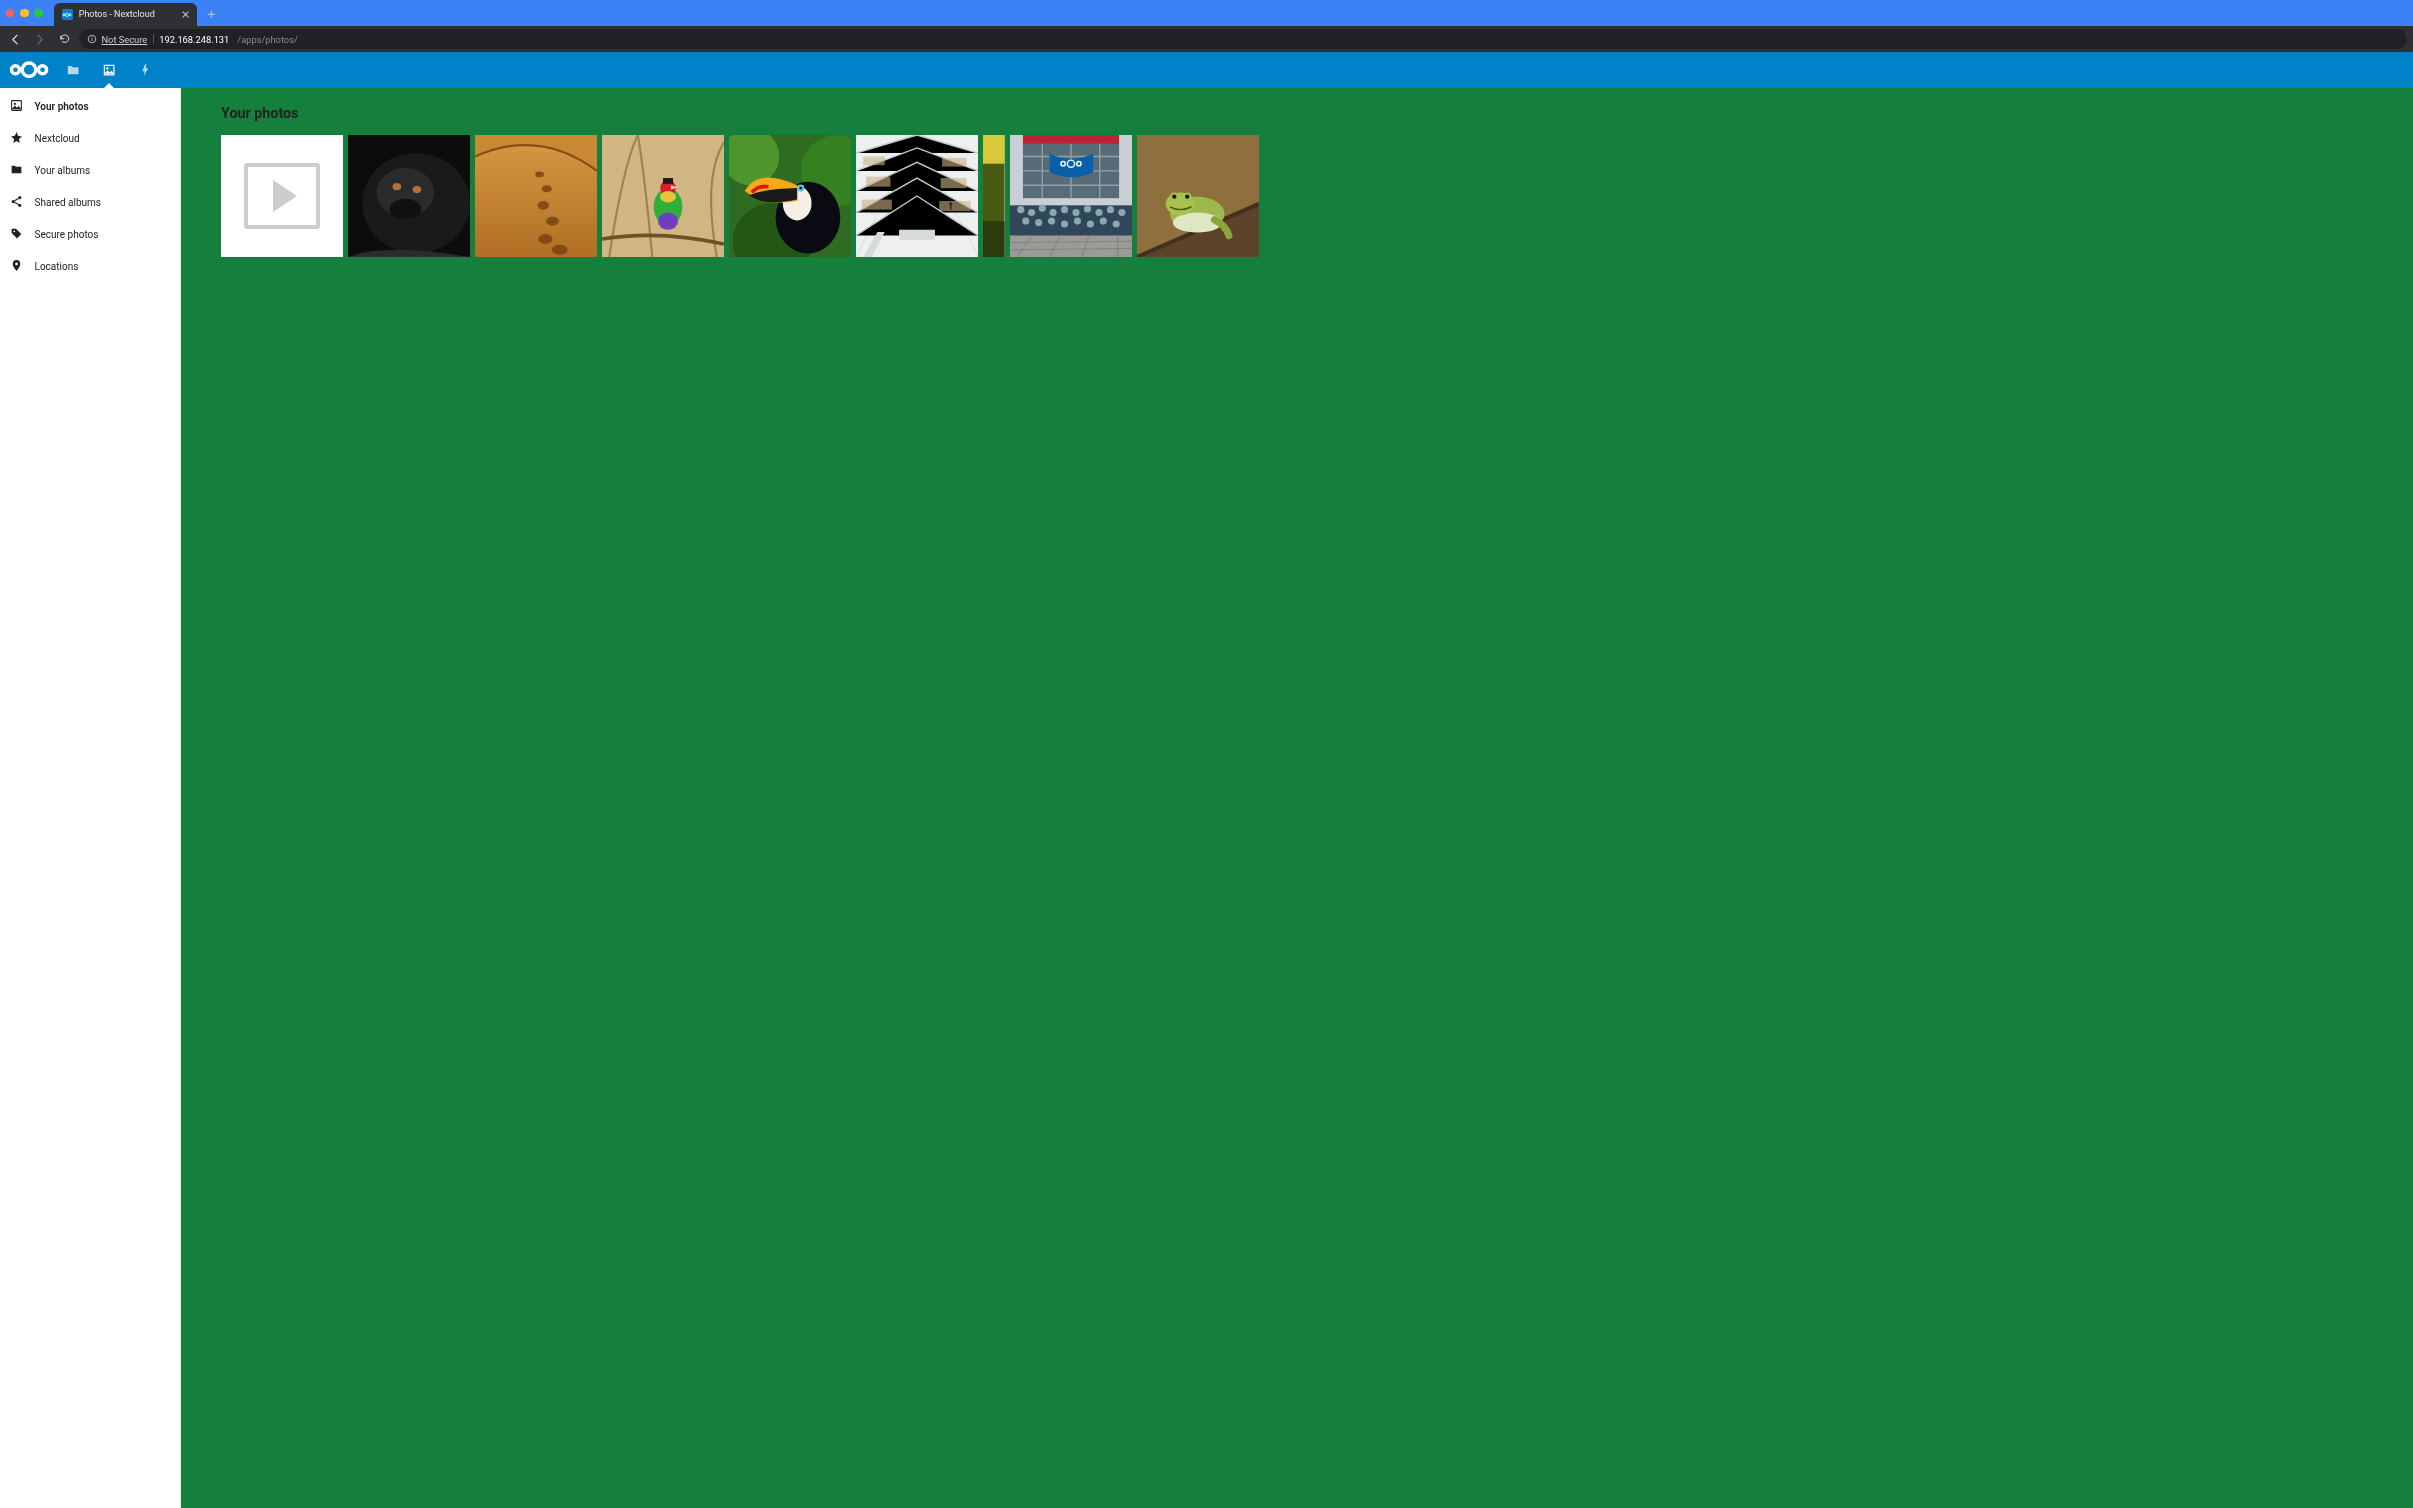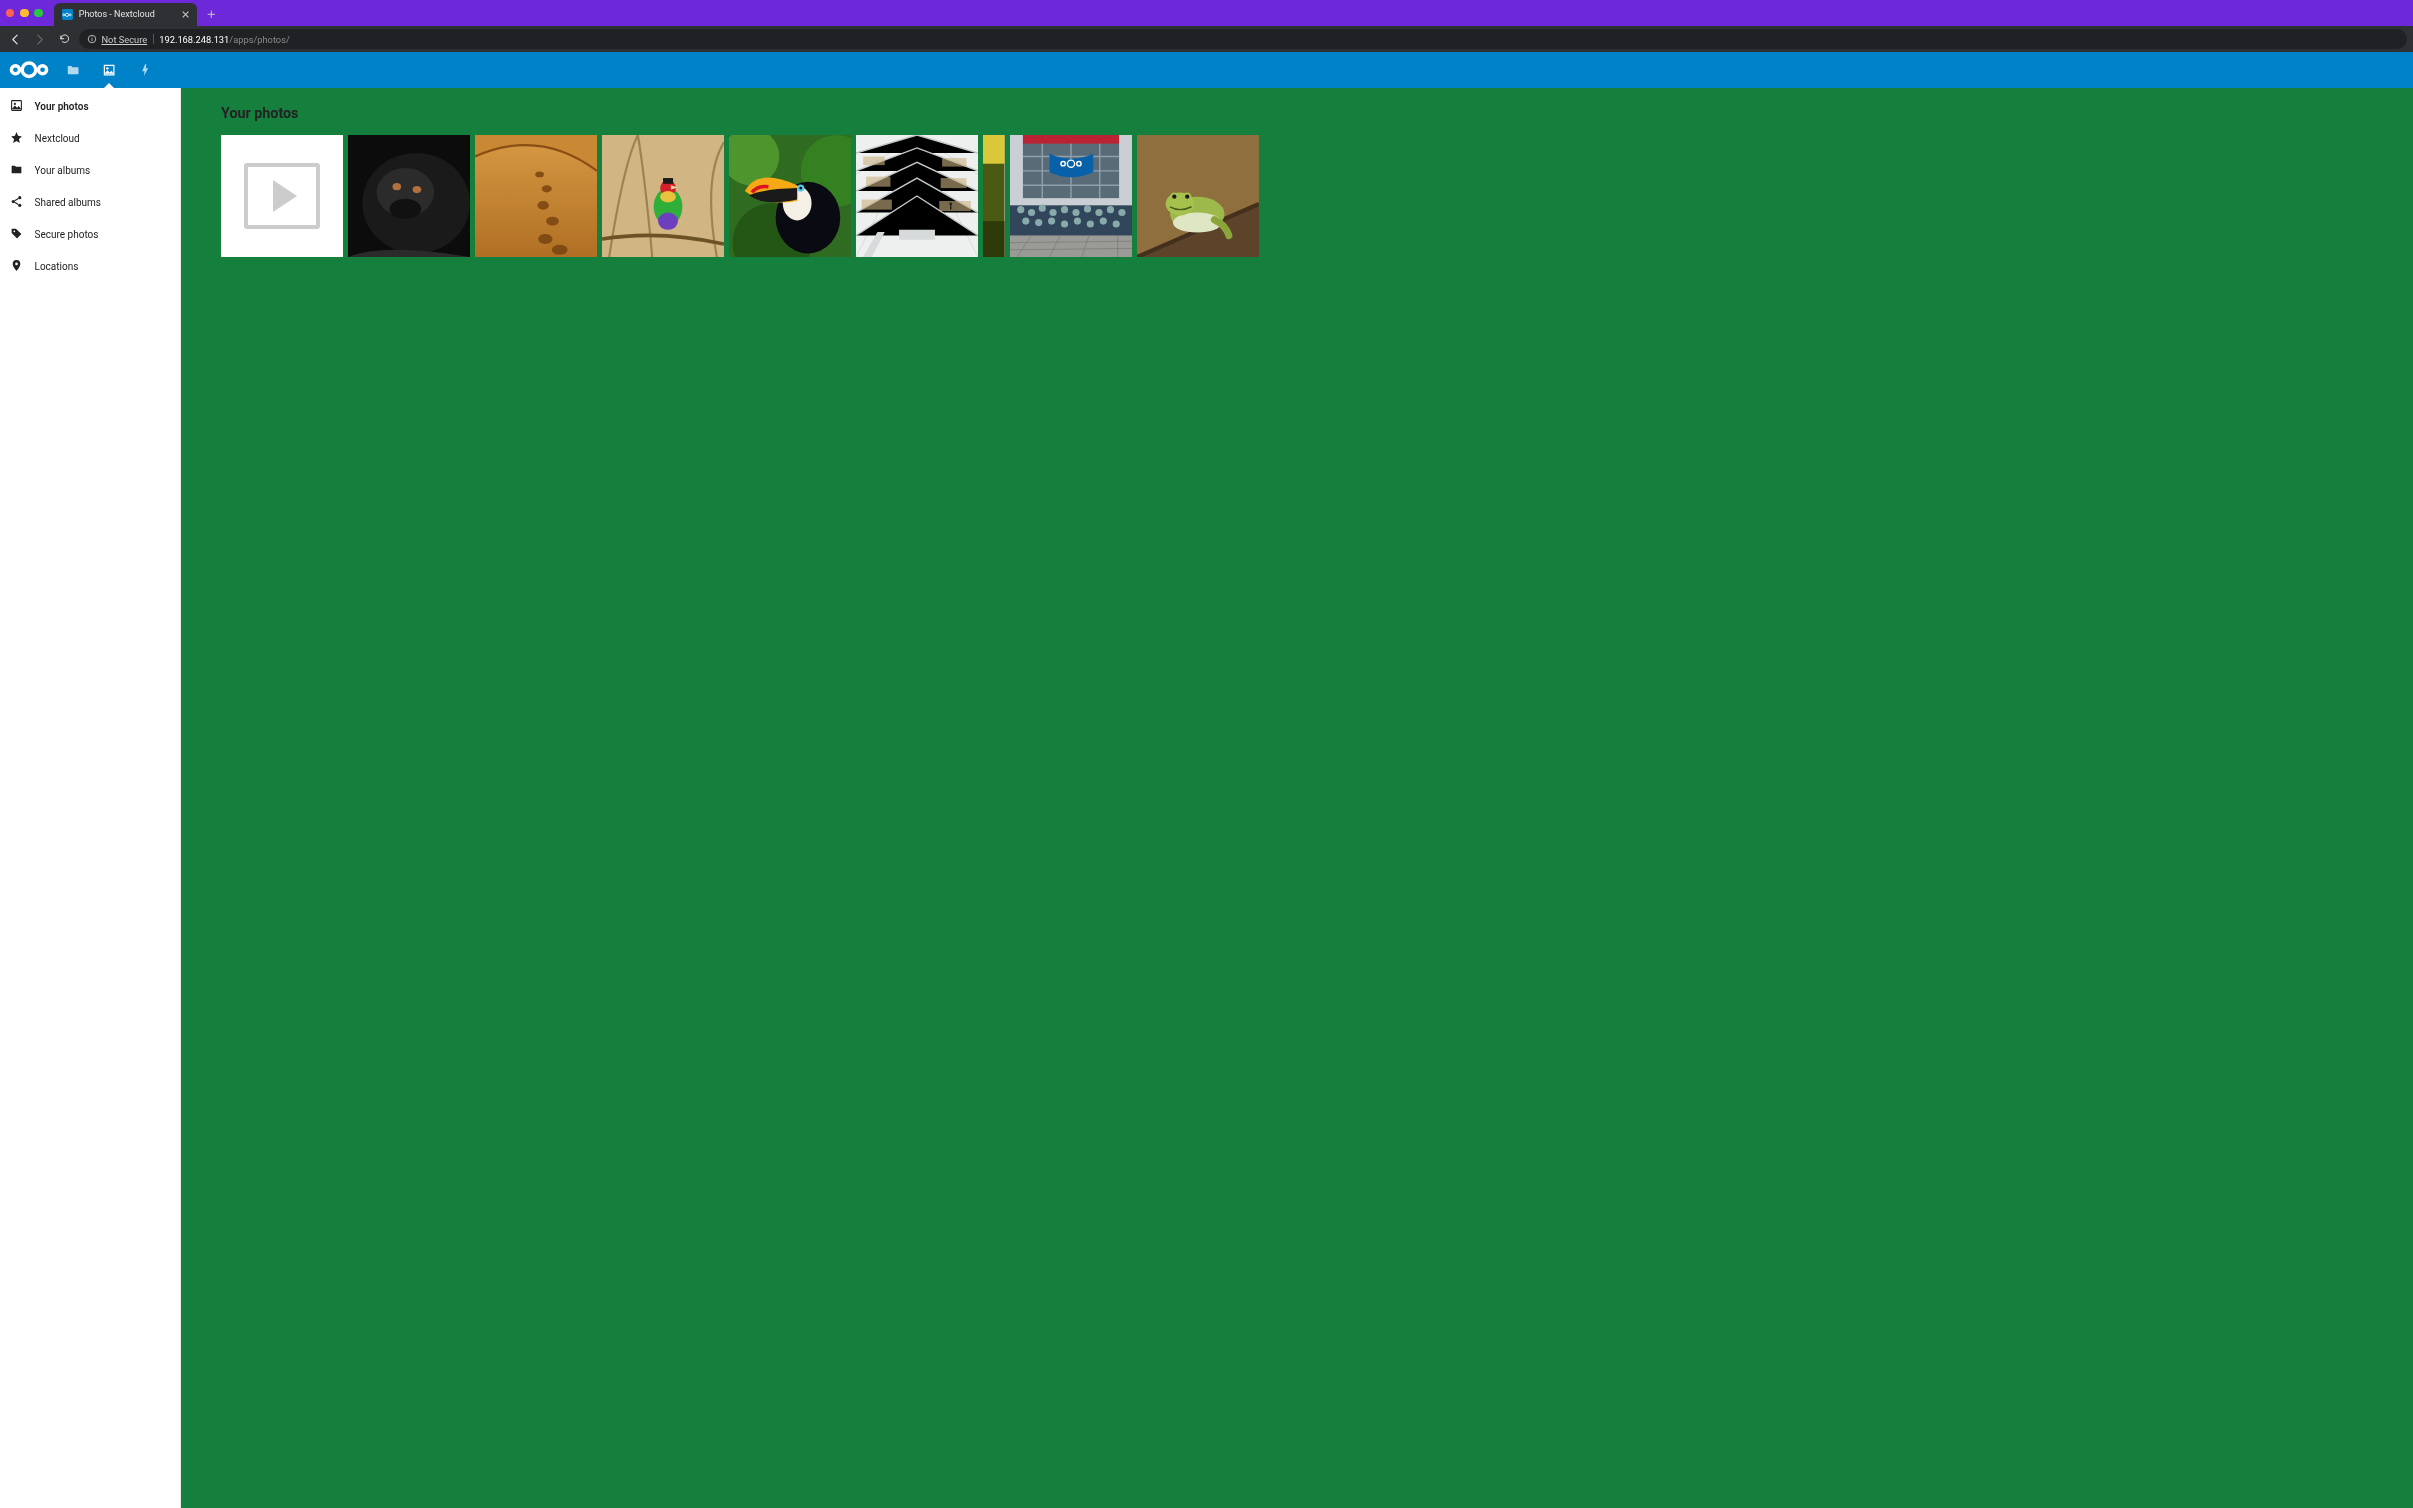--- a/index.html
+++ b/index.html
@@ -1,39 +1,39 @@
 <!DOCTYPE html>
 <html style="font-size:11.5px"><head>
 <meta charset="utf-8">
 <style>
   * { margin: 0; padding: 0; box-sizing: border-box; }
   html, body { width: 100%; height: 100%; font-family: -apple-system, BlinkMacSystemFont, "Segoe UI", Roboto, sans-serif; overflow: hidden; background:#000; }
 
   
   .browser-chrome { background:#2a2a2d; display:flex; flex-direction:column; }
-  .tab-bar { height:26px; background:#6d28d9; display:flex; align-items:center; padding-left:5.7px; }
+  .tab-bar { height:26px; background:#3b82f6; display:flex; align-items:center; padding-left:5.7px; }
   .traffic-lights { display:flex; gap:5.7px; margin-right:11.5px; }
   .tl { width:8.6px; height:8.6px; border-radius:50%; }
   .tl.red{background:#ff5f57;} .tl.yellow{background:#febc2e;} .tl.green{background:#28c840;}
   .tab { display:flex; align-items:center; background:#2f3033; height:23px; border-radius:5.7px 5.7px 0 0; padding:0 7.2px; min-width:143px; gap:5.7px; color:#e6e6e6; font-size:9px; margin-top:2.9px; }
   .tab-favicon { width:11.5px; height:11.5px; background:#0082c9; border-radius:1.4px; display:flex; align-items:center; justify-content:center; }
   .tab-favicon svg { width:10px; height:5.7px; }
   .tab-title { flex:1; white-space:nowrap; overflow:hidden; text-overflow:ellipsis; }
   .tab-close { width:10px; height:10px; display:flex; align-items:center; justify-content:center; color:#ccc; margin-left:auto; }
   .new-tab-btn { width:20px; height:20px; display:flex; align-items:center; justify-content:center; color:#ccc; margin-left:4.3px; margin-top:2.9px; }
 
   .addr-bar { height:26px; background:#2f3033; display:flex; align-items:center; padding:0 5.7px; gap:4.3px; }
   .nav-btn { width:20px;height:20px;display:flex;align-items:center;justify-content:center;color:#e6e6e6;border-radius:50%; }
   .nav-btn.disabled{color:#6a6a6a;}
   .url-field { flex:1; background:#202124; border-radius:13px; height:20px; display:flex; align-items:center; padding:0 8.6px; gap:5.7px; color:#ccc; font-size:9.3px; }
   .url-secure { display:flex; align-items:center; gap:4.3px; color:#ccc;text-decoration:underline; }
   .url-secure svg{width:10px;height:10px;}
   .url-divider{width:0.7px;height:10px;background:#555;}
   .url-host{color:#fff;}
-  .url-path{color:#8a8a8a;}
+  .url-path{color:#8a8a8a;padding-left:8px;}
 
   
   .app-header { height:36px; background:#0082c9; display:flex; align-items:center; padding:0 5.7px; }
   .nc-logo { width:44px; height:24.4px; display:flex; align-items:center; justify-content:center; margin:0 4.3px 0 1.4px; }
   .nc-logo svg { width:42px; height:21.5px; }
   .header-app { width:36px; height:36px; display:flex; align-items:center; justify-content:center; position:relative; }
   .header-app svg { width:14.3px; height:14.3px; fill:#fff; opacity:.7; }
   .header-app.active svg { opacity:1; }
   .header-app.active::after{
     content:""; position:absolute; bottom:0; left:50%; transform:translateX(-50%);

